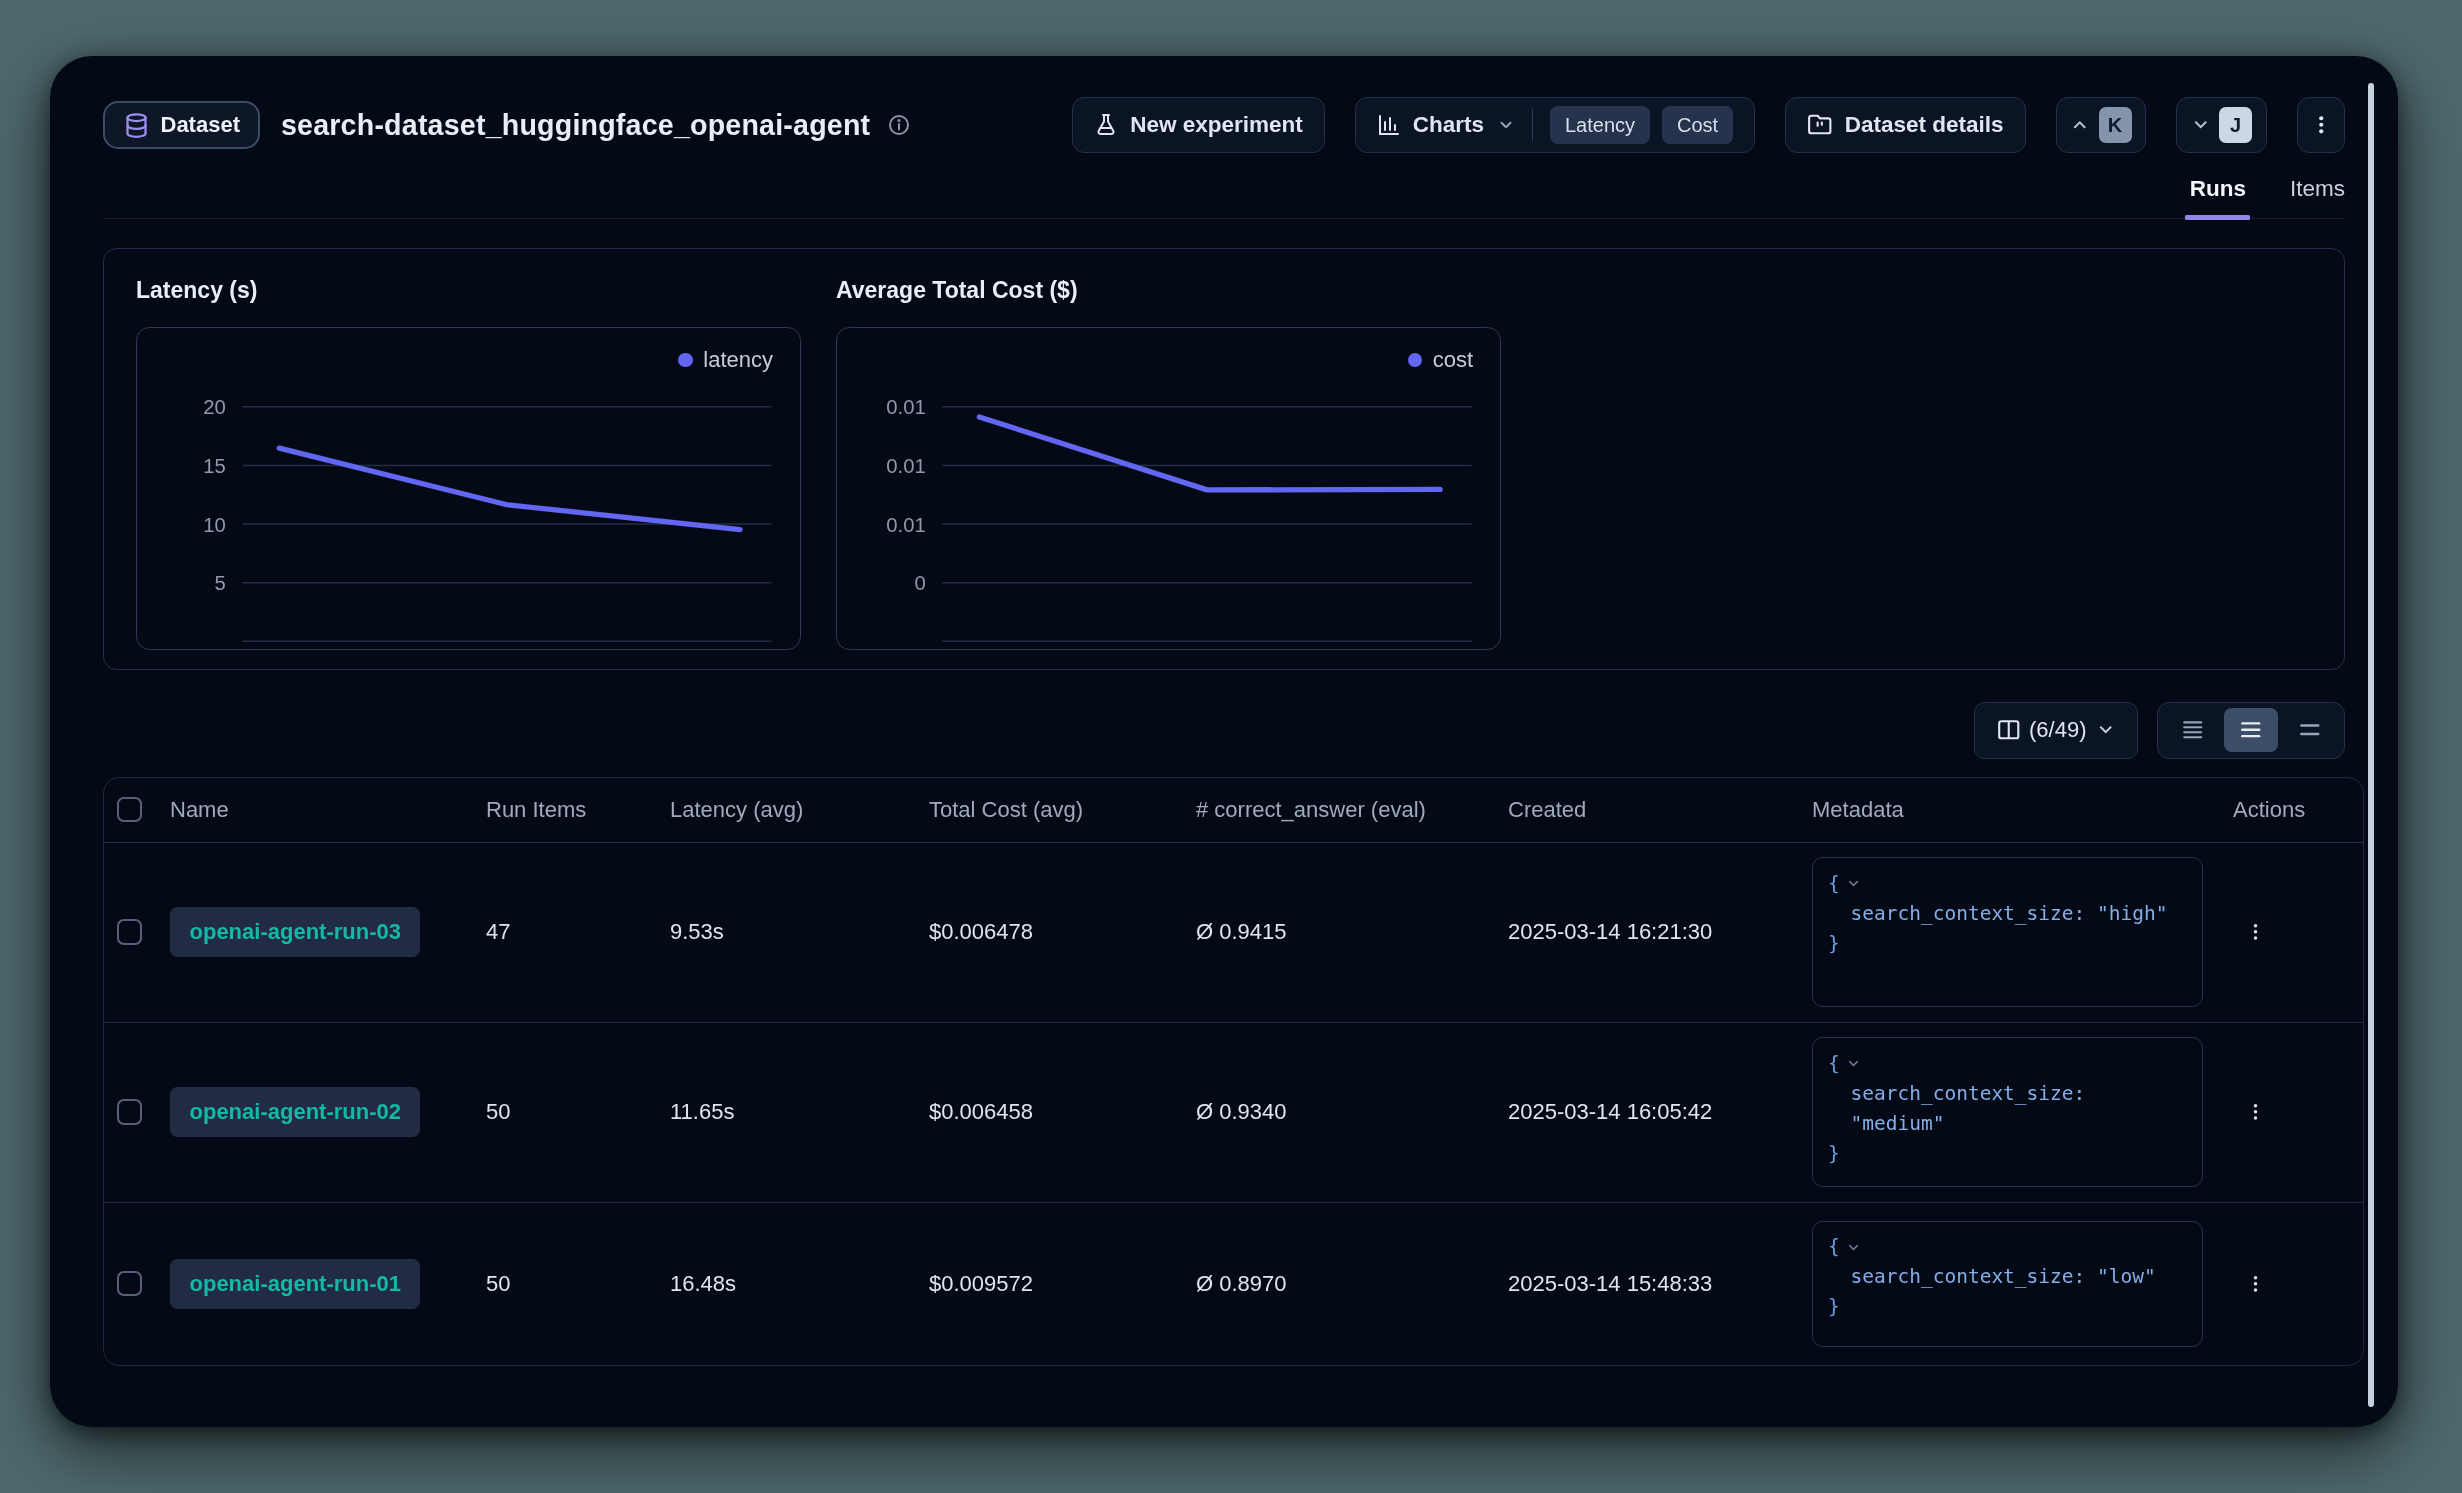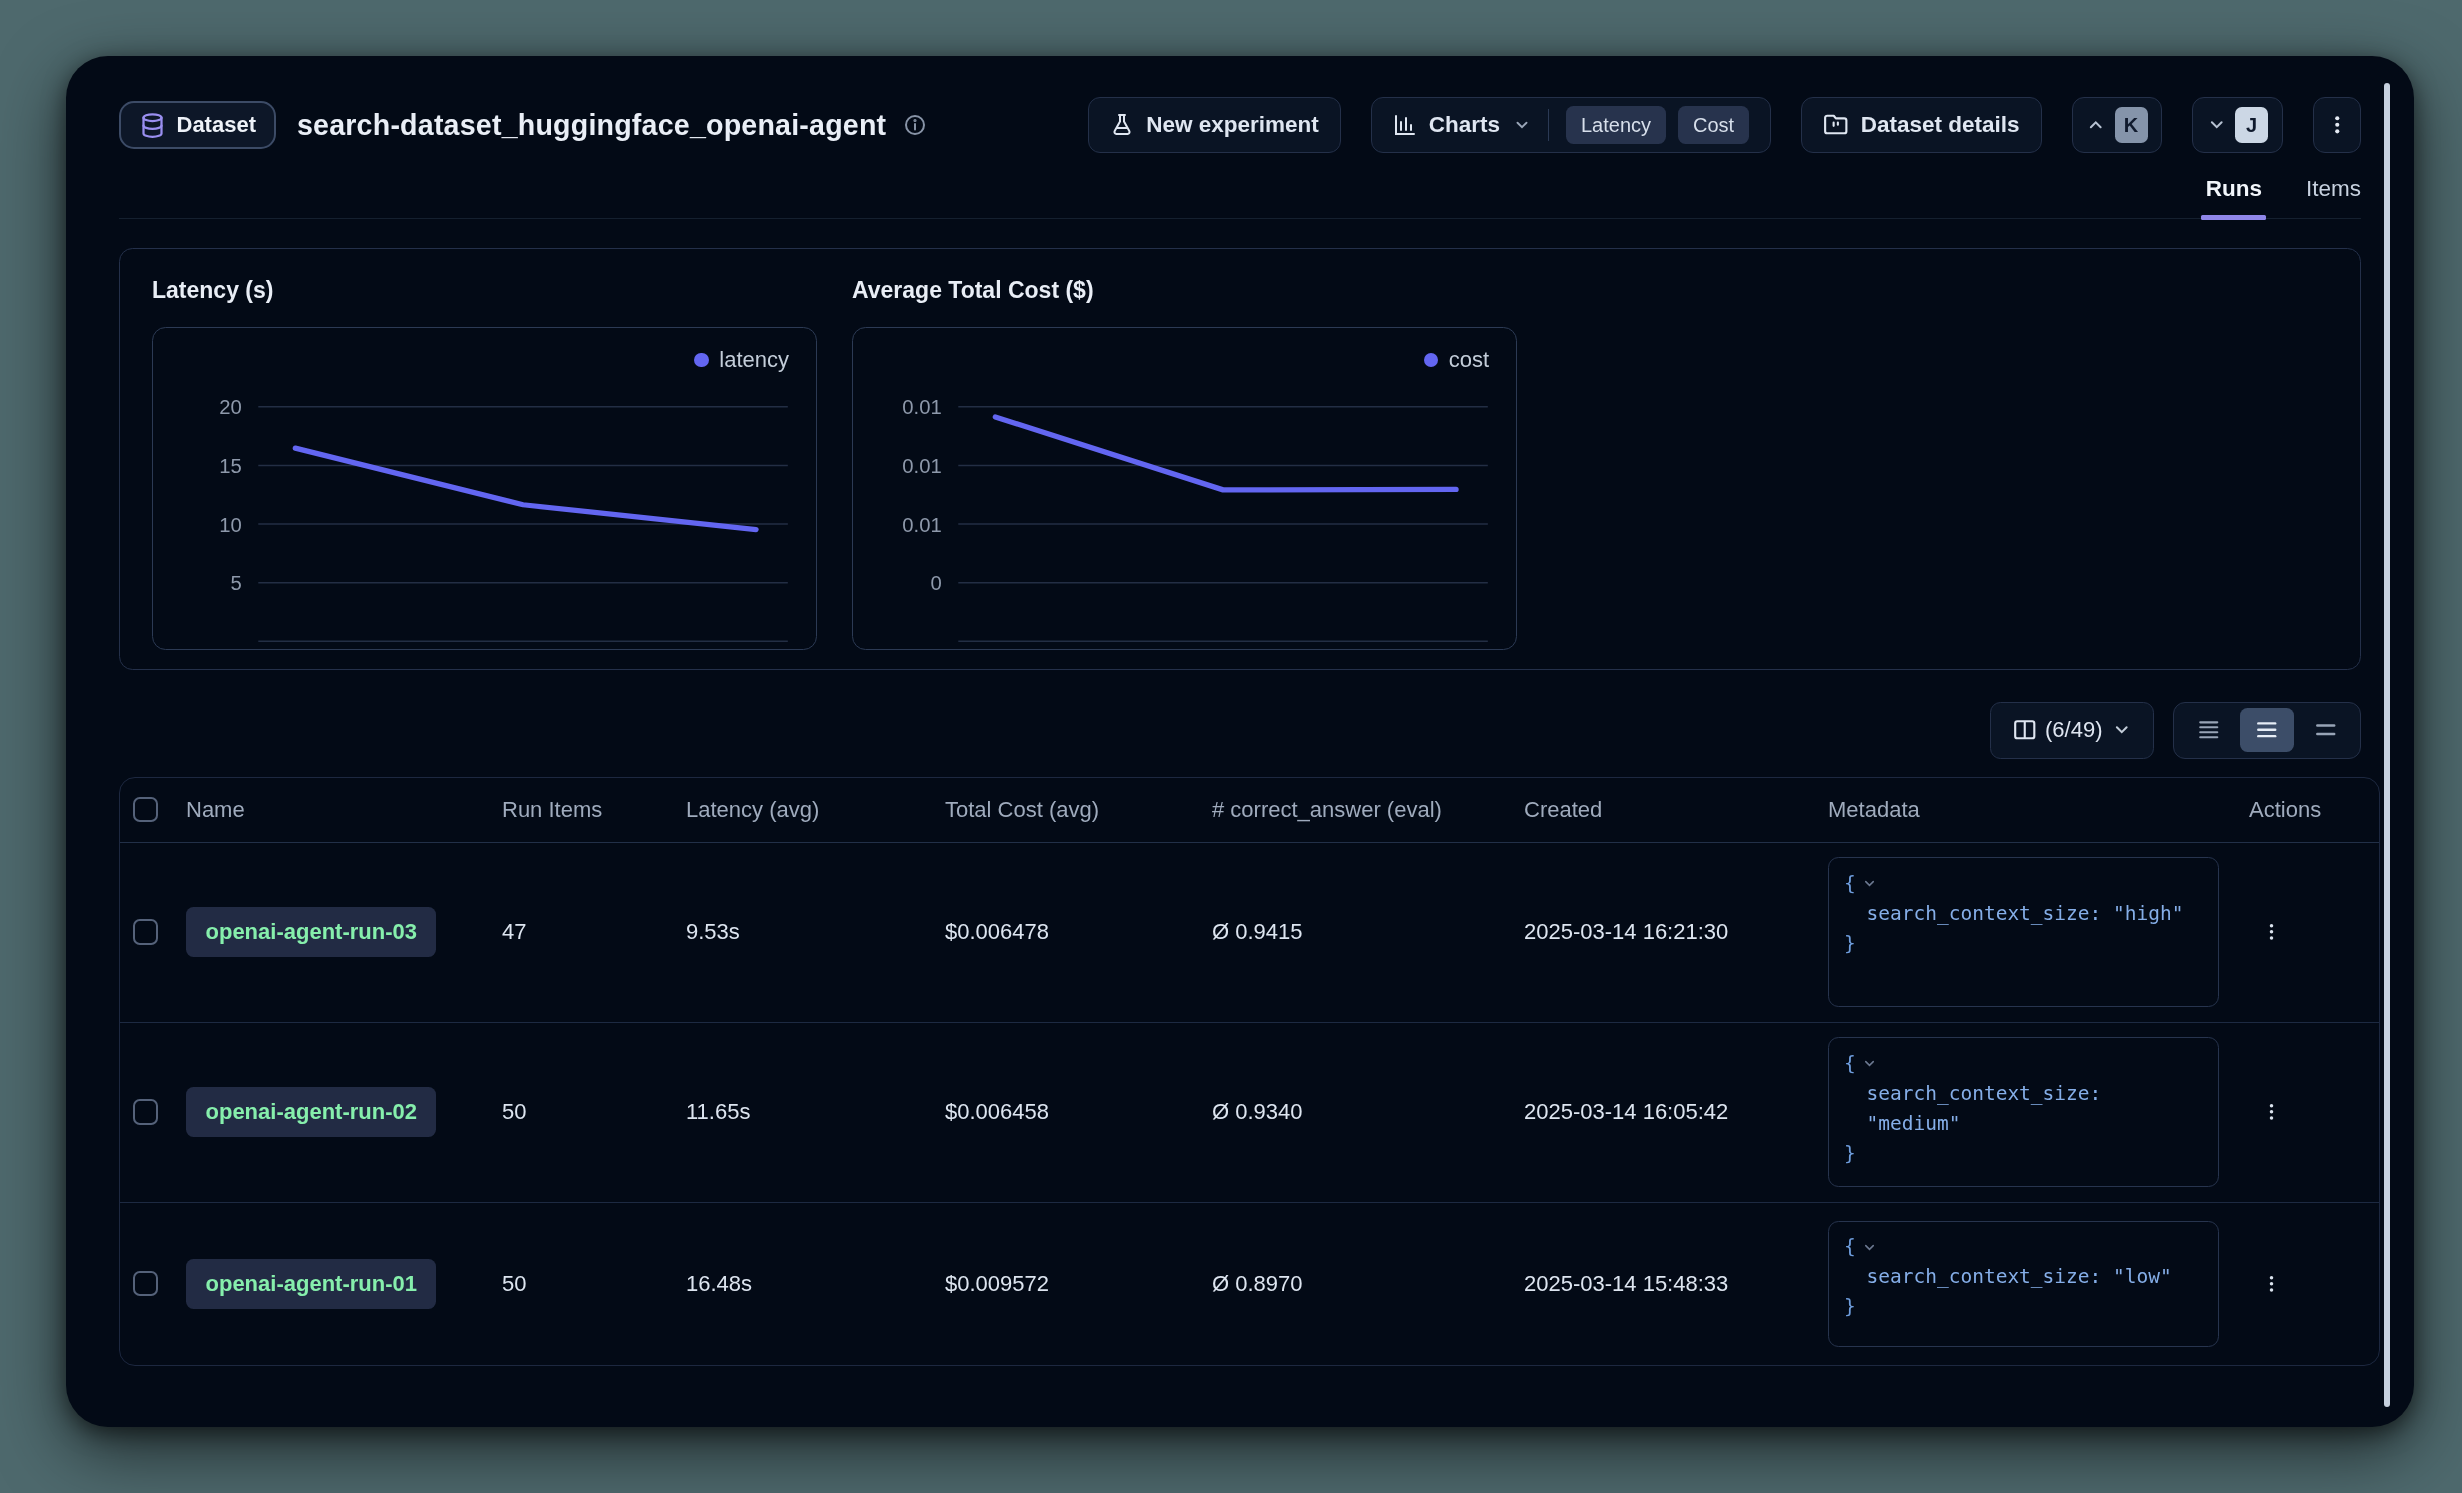--- a/index.html
+++ b/index.html
@@ -3,21 +3,21 @@
 <meta charset="utf-8">
 <style>
   * { margin:0; padding:0; box-sizing:border-box; }
   html,body { width:2462px; height:1493px; overflow:hidden; }
   body {
     background:#4e696d;
     font-family:"Liberation Sans", sans-serif;
     position:relative;
   }
   .window {
-    position:absolute; left:66px; top:56px;
+    position:absolute; left:50px; top:56px;
     width:2348px; height:1371px;
     background:#030a16;
     border-radius:42px;
     box-shadow:0 22.5px 68px rgba(0,0,0,.6), 0 6px 22.5px rgba(0,0,0,.5);
     overflow:hidden;
   }
   
   .hdr {
     display:flex; align-items:center;
     margin:41px 53px 0 53px; height:56px;
@@ -116,21 +116,21 @@
   .trow { height:180px; border-bottom:1.5px solid #1d2a42; }
   .trow:last-child { height:162px; border-bottom:none; }
   .cell { padding-right:15px; font-size:22px; color:#dde5f0; }
   .c-check { display:flex; justify-content:center; }
   .checkbox {
     width:25.5px; height:25.5px; border:2.3px solid #55627a; border-radius:6.8px;
     background:transparent; cursor:pointer;
   }
   .run-badge {
     display:inline-block; background:#222b44; border-radius:7.5px;
-    padding:12px 19.5px; font-size:22px; font-weight:700; color:#86efac;
+    padding:12px 19.5px; font-size:22px; font-weight:700; color:#14b8a6;
     cursor:pointer;
   }
   .meta-box {
     width:391px; height:150px;
     border:1.5px solid #27344e; border-radius:10.5px;
     padding:10.5px 15px;
     font-family:"DejaVu Sans Mono", monospace;
     font-size:19.5px; line-height:30px;
     overflow:hidden; cursor:pointer;
   }

